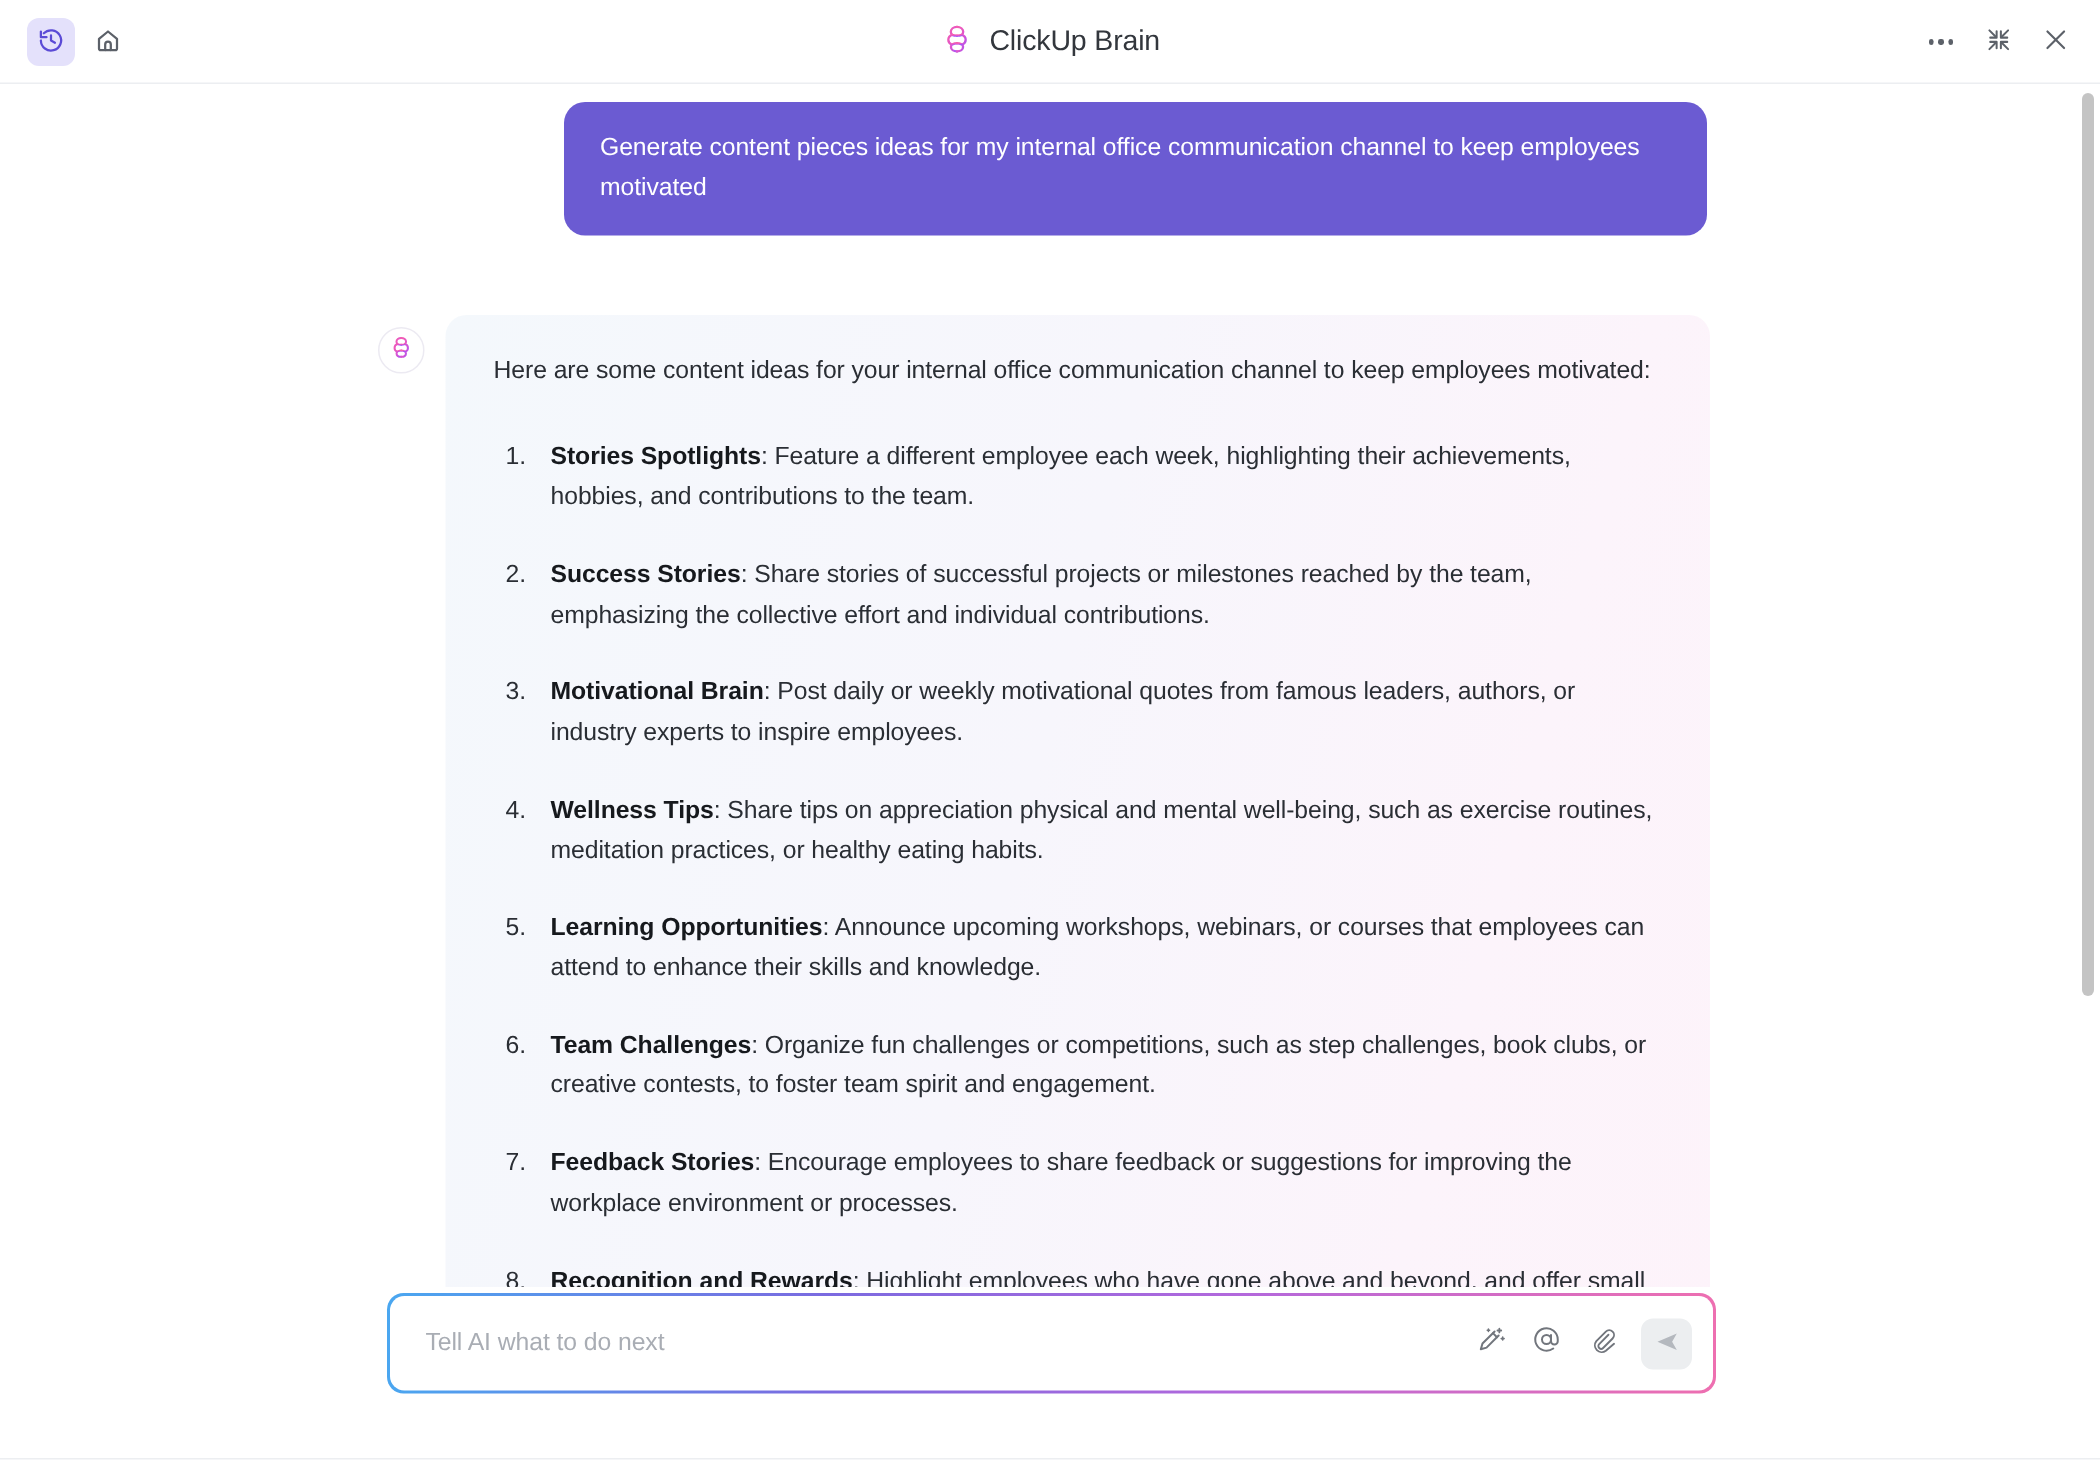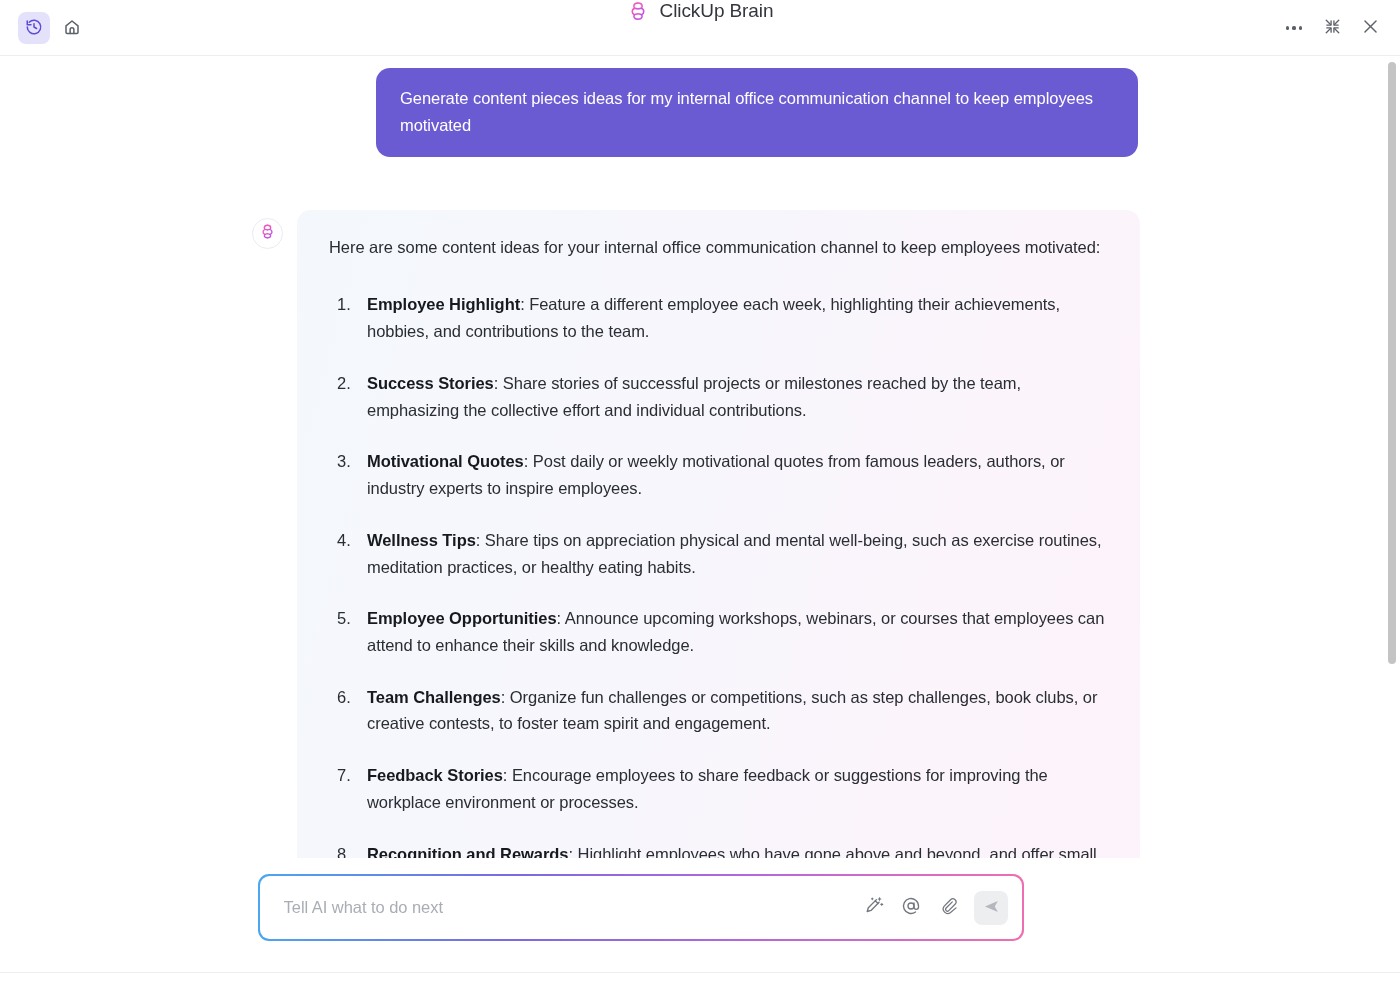--- a/index.html
+++ b/index.html
@@ -56,20 +56,21 @@
     background: #e4e1fb;
   }
   .icon-btn.active svg { stroke: #5b4bd6; }
   .icon-btn svg { stroke: #5c6169; }
 
   .header-title {
     position: absolute;
     left: 0; right: 0; top: 0;
     height: 56px;
     display: flex;
+    align-items: center;
     justify-content: center;
     gap: 11px;
     pointer-events: none;
   }
   .header-title .title-text {
     font-size: 19px;
     color: #33373d;
     letter-spacing: -0.1px;
   }
 
@@ -205,22 +206,22 @@
   .composer-region {
     position: relative;
     flex: 0 0 115px;
     background: #ffffff;
     border-bottom: 1px solid #eceef1;
   }
 
   .composer {
     position: absolute;
     left: 258px;
-    top: 16px;
-    width: 766px;
+    top: 4px;
+    width: 886px;
     height: 67px;
     border-radius: 11px;
     padding: 1.6px;
     background: linear-gradient(93deg, #4aa7f0 0%, #7b6ae0 33%, #b368dc 64%, #ee6fb0 100%);
   }
 
   .composer-inner {
     width: 100%;
     height: 100%;
     border-radius: 9.6px;
@@ -377,25 +378,25 @@
                   <path d="M8.6 15.9c1.1-.5 2.2-.8 3.4-.8"></path>
                   <path d="M15.4 15.9c-1.1-.5-2.2-.8-3.4-.8"></path>
                 </g>
               </svg>
             </span>
           </div>
 
           <div class="ai-card">
             <div class="ai-intro">Here are some content ideas for your internal office communication channel to keep employees motivated:</div>
             <ol class="ai-list">
-                <li><b>Employee Highlight</b><span>: Feature a different employee each week, highlighting their achievements, hobbies, and contributions to the team.</span></li>
+                <li><b>Stories Spotlights</b><span>: Feature a different employee each week, highlighting their achievements, hobbies, and contributions to the team.</span></li>
                 <li><b>Success Stories</b><span>: Share stories of successful projects or milestones reached by the team, emphasizing the collective effort and individual contributions.</span></li>
-                <li><b>Motivational Quotes</b><span>: Post daily or weekly motivational quotes from famous leaders, authors, or industry experts to inspire employees.</span></li>
+                <li><b>Motivational Brain</b><span>: Post daily or weekly motivational quotes from famous leaders, authors, or industry experts to inspire employees.</span></li>
                 <li><b>Wellness Tips</b><span>: Share tips on appreciation physical and mental well-being, such as exercise routines, meditation practices, or healthy eating habits.</span></li>
-                <li><b>Employee Opportunities</b><span>: Announce upcoming workshops, webinars, or courses that employees can attend to enhance their skills and knowledge.</span></li>
+                <li><b>Learning Opportunities</b><span>: Announce upcoming workshops, webinars, or courses that employees can attend to enhance their skills and knowledge.</span></li>
                 <li><b>Team Challenges</b><span>: Organize fun challenges or competitions, such as step challenges, book clubs, or creative contests, to foster team spirit and engagement.</span></li>
                 <li><b>Feedback Stories</b><span>: Encourage employees to share feedback or suggestions for improving the workplace environment or processes.</span></li>
                 <li><b>Recognition and Rewards</b><span>: Highlight employees who have gone above and beyond, and offer small rewards or tokens of appreciation.</span></li>
               </ol>
           </div>
         </div>
       </div>
 
     </div>
 

